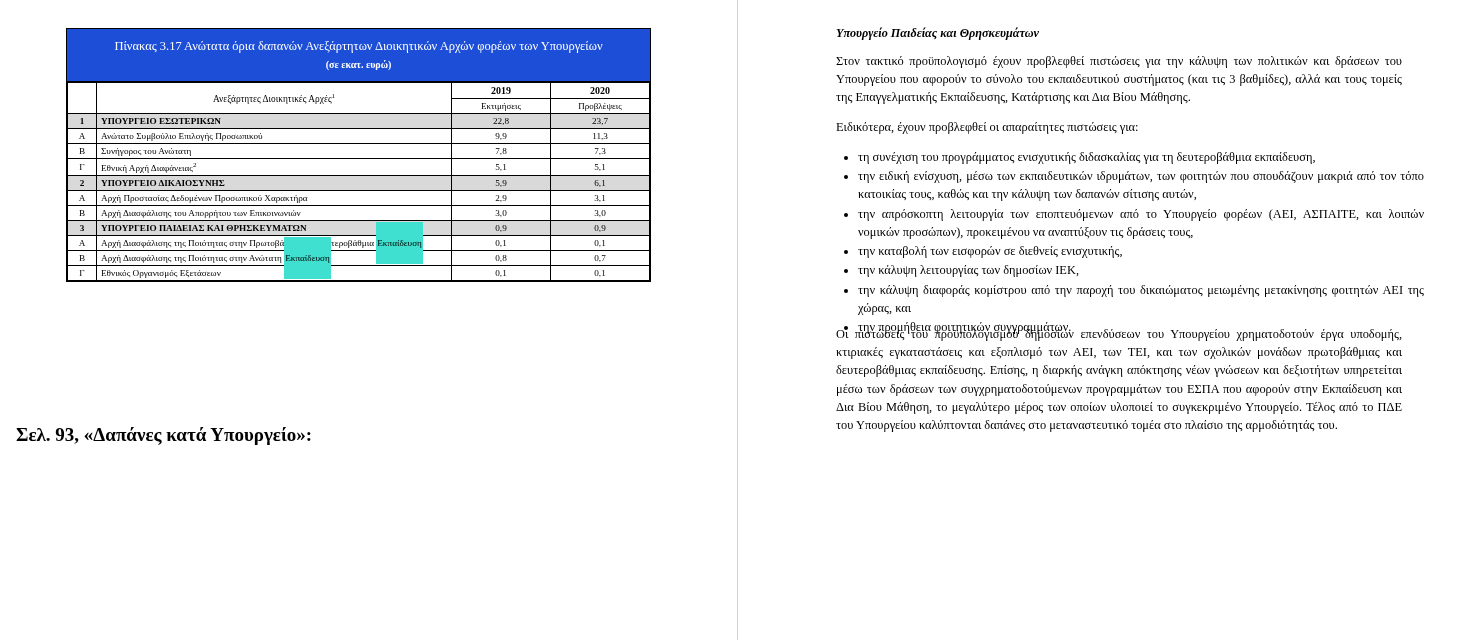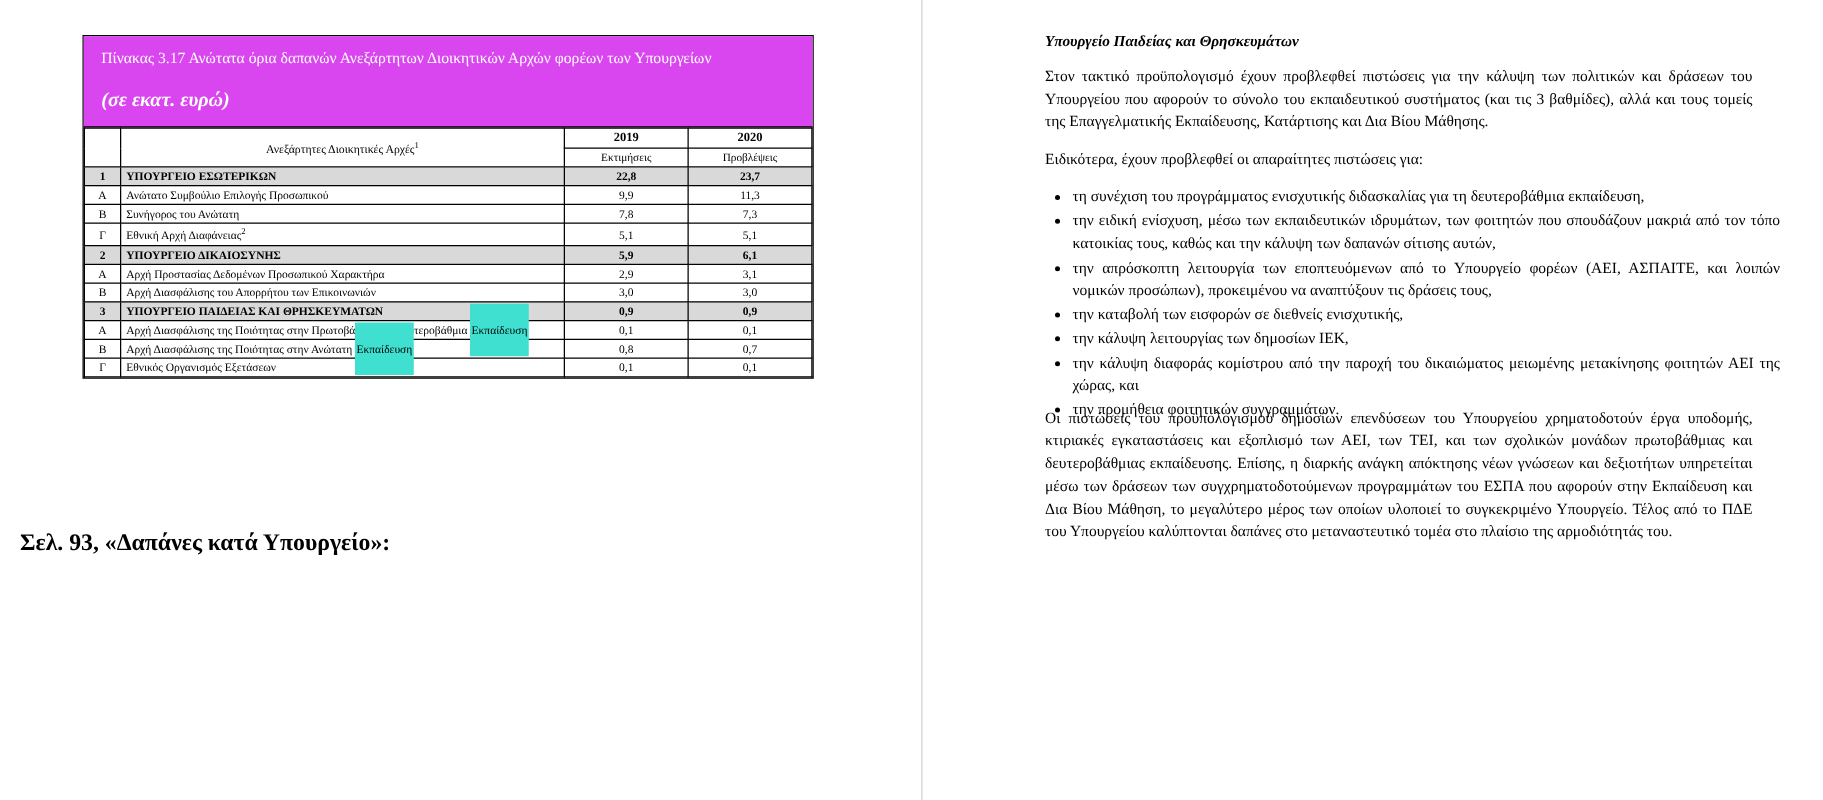--- a/index.html
+++ b/index.html
@@ -37,33 +37,33 @@
     position: absolute;
     left: 66px;
     top: 28px;
     width: 585px;
     border: 1px solid #000;
     box-sizing: border-box;
     background: #fff;
   }
 
   .table-title {
-    background: #d946ef;
+    background: #1d4ed8;
     color: #ffffff;
+    text-align: center;
     padding: 9px 14px 10px 14px;
     font-size: 12.5px;
     line-height: 1.35;
     border-bottom: 1px solid #000;
   }
   .table-title .title-sub {
-    font-style: italic;
     font-weight: bold;
     display: block;
-    font-size: 16px;
-    margin-top: 15px;
+    font-size: 10px;
+    margin-top: 3px;
   }
   .table-title .title-main {
     font-weight: normal;
   }
 
   table.budget {
     border-collapse: collapse;
     width: 100%;
     font-size: 9.2px;
     table-layout: fixed;
@@ -84,21 +84,21 @@
     padding: 4px 3px;
   }
   thead th.yearhead { font-weight: bold; font-size: 10px; }
   thead th.subhead { font-size: 9px; }
 
   tr.section td {
     background: #d9d9d9;
     font-weight: bold;
     font-size: 9.2px;
   }
-  tr.section td.col-val { font-weight: bold; }
+  tr.section td.col-val { font-weight: normal; }
 
   .hl {
     background: #3fe0d0;
     padding: 16px 1px;
   }
   .note-sup { font-size: 7px; vertical-align: super; }
 
   .left-caption {
     position: absolute;
     left: 16px;

